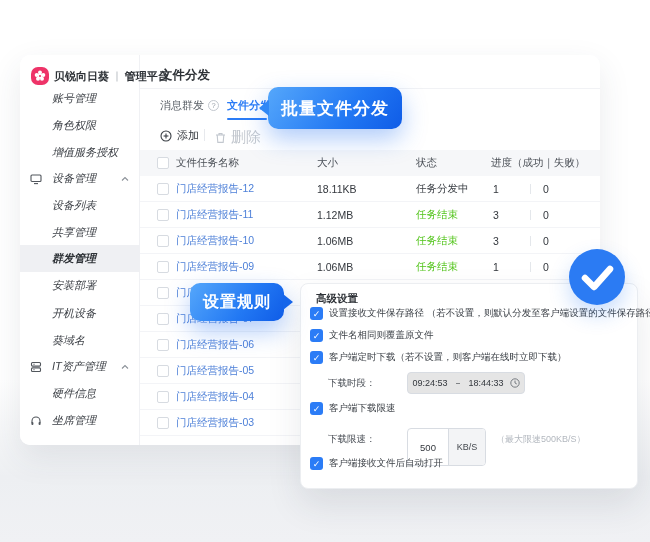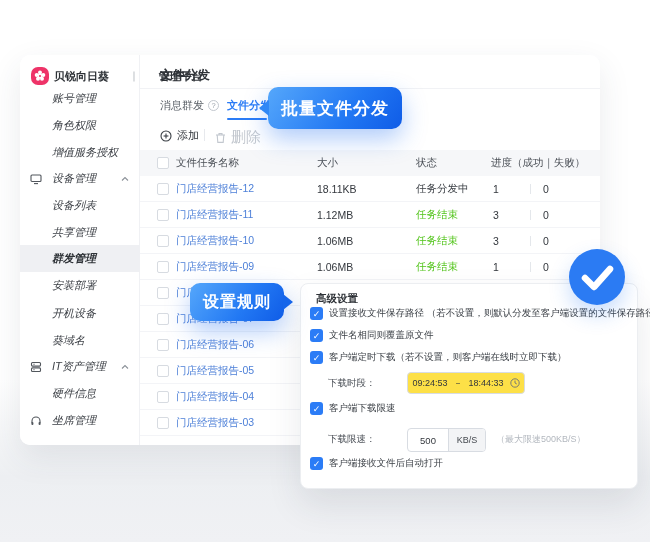--- a/index.html
+++ b/index.html
@@ -12,21 +12,21 @@
   
   .card { position:absolute; left:20px; top:55px; width:580px; height:390px;
     background:#fff; border-radius:10px; box-shadow:0 12px 32px rgba(45,55,75,.10); }
 
   
   .sidebar { position:absolute; left:0; top:0; width:120px; height:100%;
     border-right:1px solid #f0f1f4; border-radius:10px 0 0 10px; background:#fff; }
   .logo { position:absolute; left:11px; top:12px; display:flex; align-items:center; gap:5px; }
   .logo-badge { width:18px; height:18px; border-radius:7px; background:#ee3368;
     display:flex; align-items:center; justify-content:center; flex:0 0 auto; }
-  .logo-text { font-size:11px; font-weight:bold; color:#2e3237; white-space:nowrap; display:flex; align-items:center; gap:20px; }
+  .logo-text { font-size:11px; font-weight:bold; color:#2e3237; white-space:nowrap; display:flex; align-items:center; gap:3px; }
   .logo-sep { color:#9aa0a8; font-weight:normal; font-size:10px; }
   .side-item { position:absolute; left:0; width:120px; height:27px; display:flex;
     align-items:center; padding-left:32px; font-size:11px; color:#3a3e44; cursor:pointer; white-space:nowrap;font-style:italic; }
   .side-item.active { background:#eff0f3; font-weight:bold; color:#2f3338; }
   .side-ico { position:absolute; left:10px; top:50%; transform:translateY(-50%); display:flex; }
   .side-chevron { position:absolute; left:101px; top:50%; transform:translateY(-50%); display:flex; }
 
   
   .content { position:absolute; left:120px; top:0; right:0; bottom:0; }
   .page-title { position:absolute; left:20px; top:12px; font-size:12.5px; font-weight:bold; color:#2e3237; }
@@ -70,22 +70,22 @@
 
   
   .popup { position:absolute; left:300px; top:283px; width:338px; height:206px; background:#fff;
     border:1px solid #eceef1; border-radius:8px; box-shadow:0 16px 34px rgba(40,50,70,.10); z-index:40; }
   .p-title { position:absolute; left:15px; top:8px; font-size:10.5px; font-weight:bold; color:#2e3237; }
   .p-opt { position:absolute; left:9px; display:flex; align-items:center; gap:6px; font-size:9.5px; color:#3a3f45; white-space:nowrap; }
   .cbx { width:13px; height:13px; background:#2b7cf6; border-radius:3px; color:#fff; font-size:9px;
     display:flex; align-items:center; justify-content:center; flex:0 0 auto; cursor:pointer; }
   .p-sub { position:absolute; left:27px; display:flex; align-items:center; font-size:9.5px; color:#4a4f56; white-space:nowrap; }
   .time-box { position:absolute; left:79px; top:-5px; width:118px; height:22px; border:1px solid #d8dce2; border-radius:4px;
-    display:flex; align-items:center; justify-content:center; gap:6px; font-size:9px; color:#33373d; background:#fde047; cursor:text; }
-  .limit-box { position:absolute; left:79px; top:-5px; height:24px; display:flex; border:1px solid #d8dce2; border-radius:4px; overflow:hidden; background:#fff; }
+    display:flex; align-items:center; justify-content:center; gap:6px; font-size:9px; color:#33373d; background:#e5e5e5; cursor:text; }
+  .limit-box { position:absolute; left:79px; top:-5px; height:38px; display:flex; border:1px solid #d8dce2; border-radius:4px; overflow:hidden; background:#fff; }
   .limit-val { width:40px; display:flex; align-items:center; justify-content:center; font-size:9.5px; color:#33373d; cursor:text; }
   .limit-unit { width:37px; display:flex; align-items:center; justify-content:center; font-size:9px; color:#45494f;
     background:#f3f4f6; border-left:1px solid #d8dce2; }
   .limit-hint { position:absolute; left:168px; font-size:9px; color:#b3b8bf; white-space:nowrap; }
 
   
   .check-circle { position:absolute; left:569px; top:249px; width:56px; height:56px; border-radius:50%;
     background:#2b7bf3; z-index:60; display:flex; align-items:center; justify-content:center;
     box-shadow:0 10px 20px rgba(43,123,243,.25); }
 </style>

